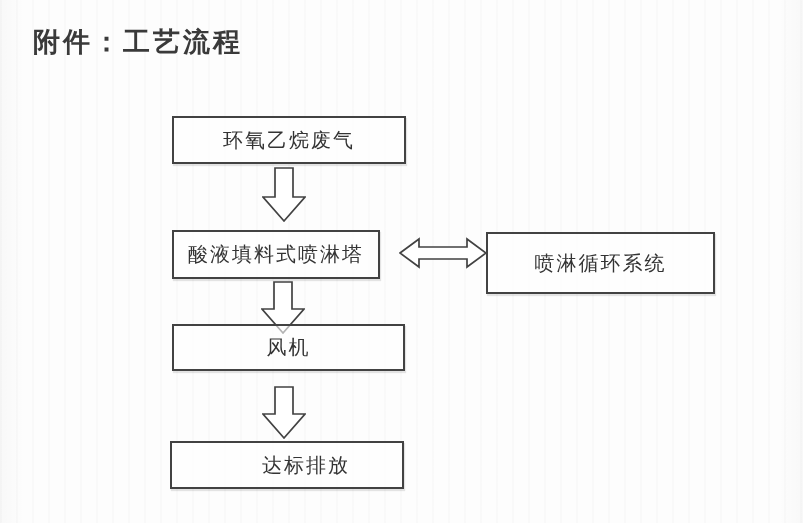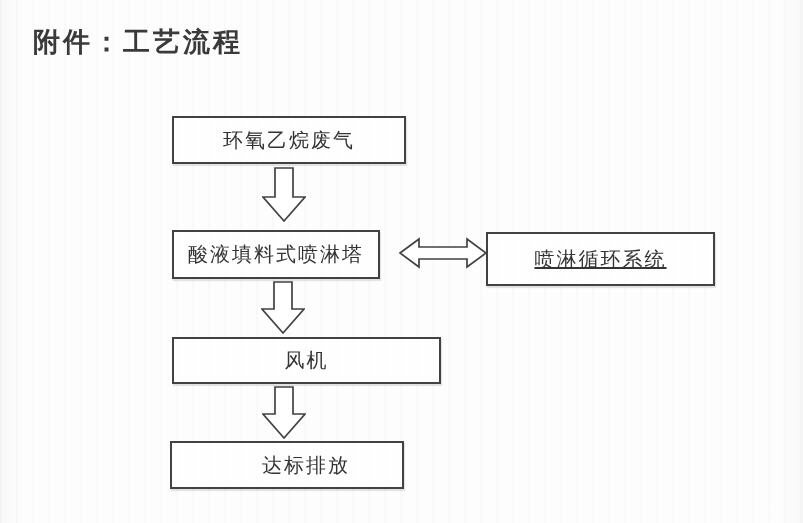--- a/index.html
+++ b/index.html
@@ -42,22 +42,22 @@
     align-items: center;
     justify-content: center;
     font-size: 20px;
     letter-spacing: 2px;
     color: #343434;
     box-shadow: 1px 2px 1px rgba(0,0,0,0.10);
   }
 
   #box-waste-gas   { left: 172px; top: 116px; width: 234px; height: 48px; }
   #box-spray-tower { left: 172px; top: 230px; width: 208px; height: 49px; }
-  #box-circulation { left: 486px; top: 232px; width: 229px; height: 54px; text-decoration: underline; }
-  #box-fan         { left: 172px; top: 337px; width: 269px; height: 47px; }
+  #box-circulation { left: 486px; top: 232px; width: 229px; height: 62px; }
+  #box-fan         { left: 172px; top: 324px; width: 233px; height: 47px; }
   #box-discharge   { left: 170px; top: 441px; width: 234px; height: 48px; padding-left: 38px; }
 
   .arrow {
     position: absolute;
   }
   #arrow-1 { left: 262px; top: 167px; }
   #arrow-2 { left: 261px; top: 281px; }
   #arrow-3 { left: 262px; top: 386px; }
   #arrow-h { left: 399px; top: 236px; }
 

